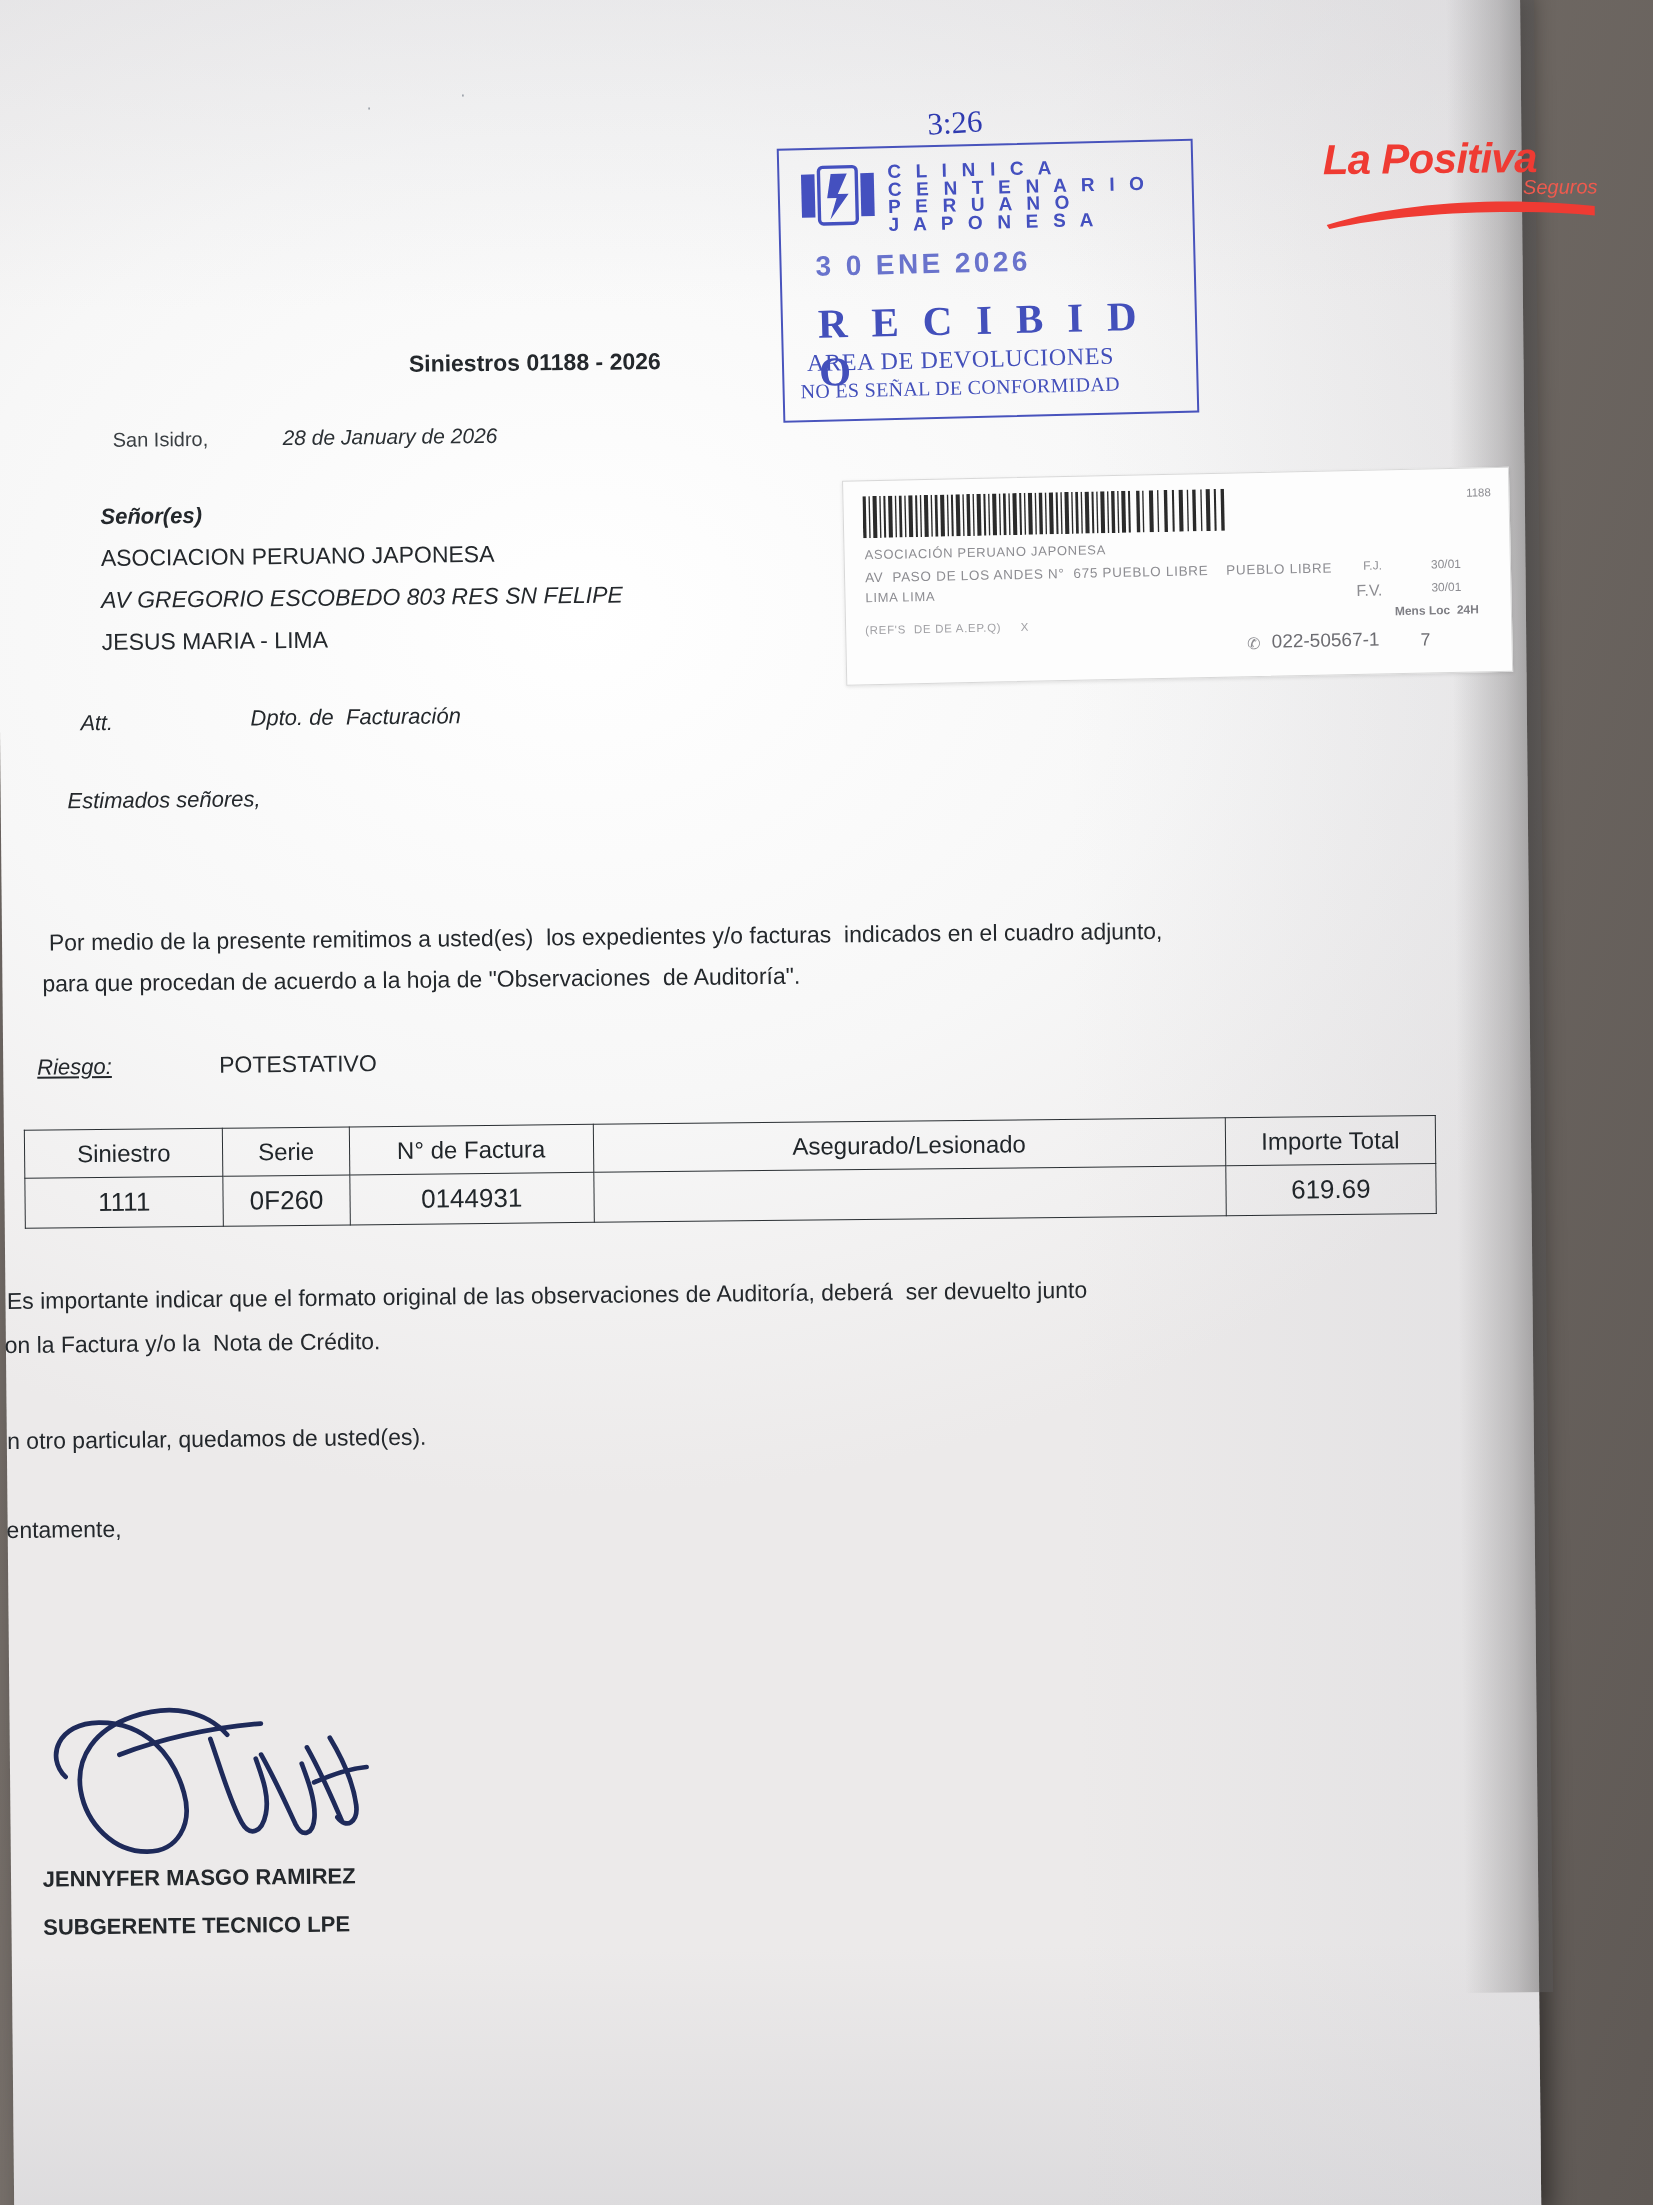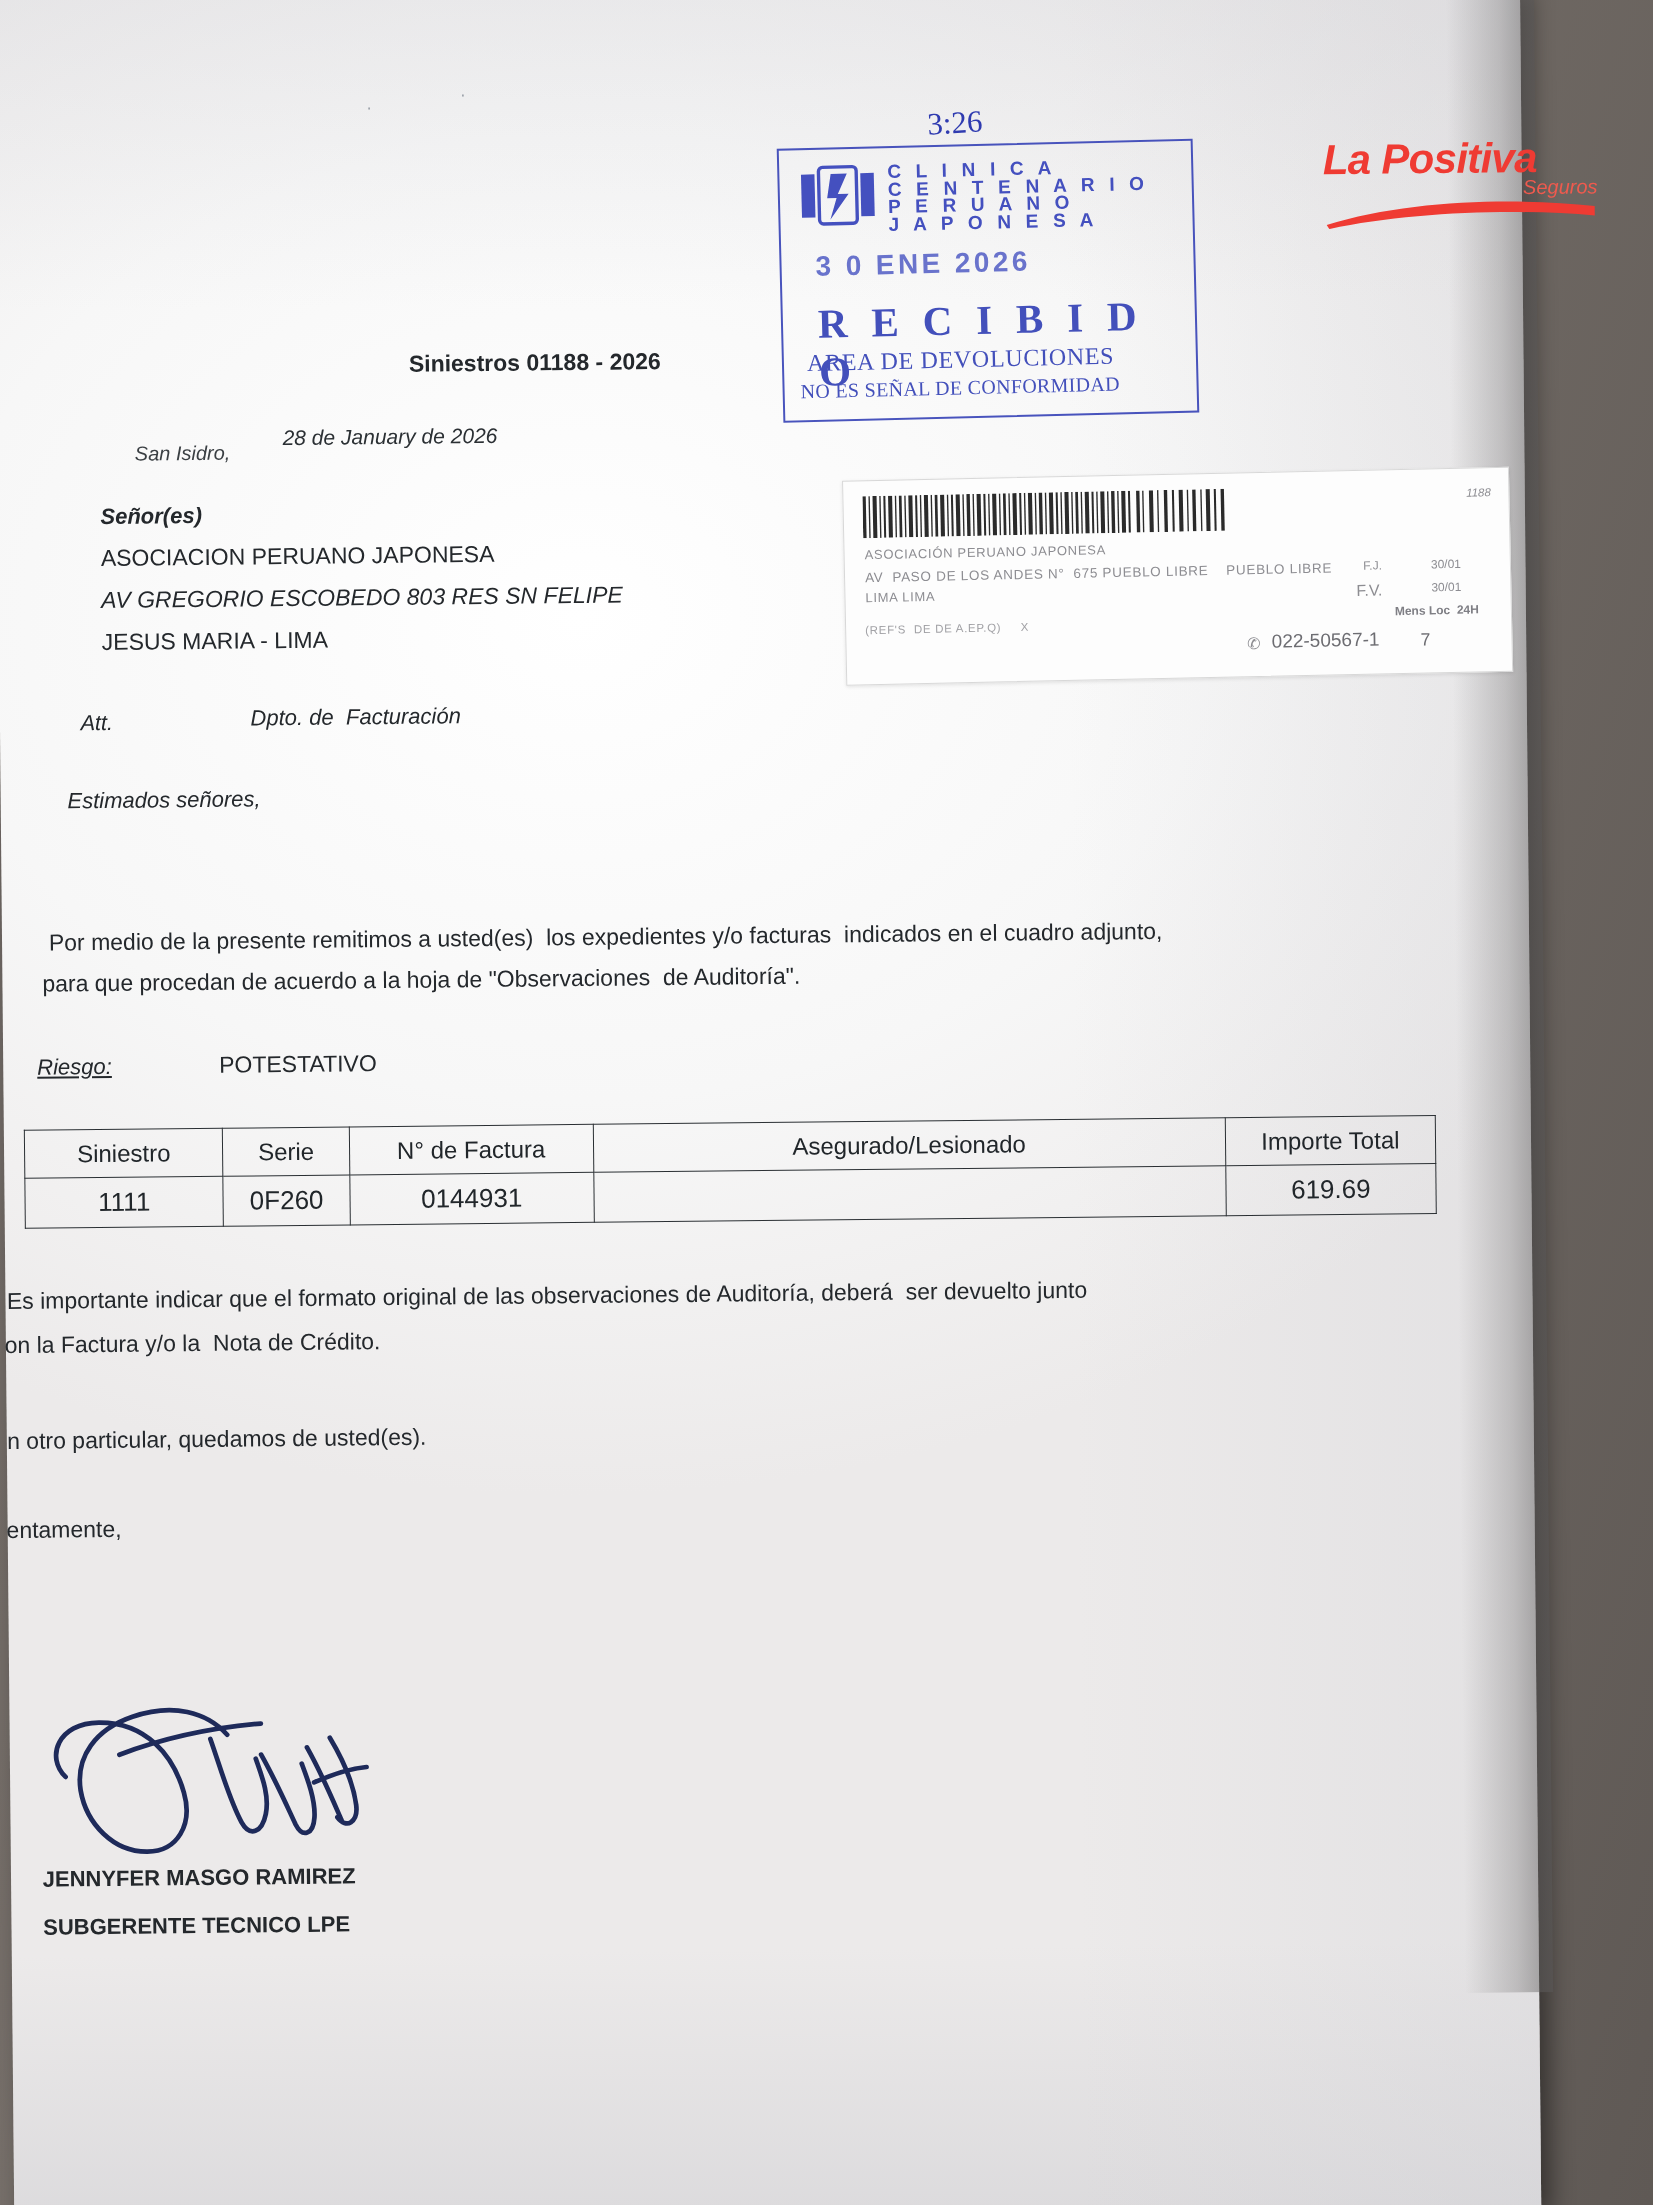--- a/index.html
+++ b/index.html
@@ -68,21 +68,21 @@
     color: #23272b;
   }
   .t {
     position: absolute;
     white-space: pre;
     font-family: "Liberation Sans", sans-serif;
     color: #24282c;
   }
 
   .siniestros-ref { left: 405px; top: 355px; font-size: 23px; font-weight: 700; }
-  .city           { left: 108px; top: 444px; font-size: 20px; font-style: italic; color: #3a3f43; margin-left: 22px; }
+  .city           { left: 108px; top: 430px; font-size: 20px; color: #3a3f43; }
   .date           { left: 278px; top: 429px; font-size: 21px; font-style: italic; color: #2b3034; }
 
   .senores-label  { left: 95px; top: 505px; font-size: 22px; font-weight: 700; font-style: italic; }
   .addr1          { left: 95px; top: 546px; font-size: 23px; }
   .addr2          { left: 95px; top: 588px; font-size: 23px; font-style: italic; }
   .addr3          { left: 95px; top: 630px; font-size: 23px; }
 
   .att-label      { left: 73px; top: 711px; font-size: 21.6px; font-style: italic; }
   .att-value      { left: 243px; top: 708px; font-size: 22px; font-style: italic; }
 
@@ -258,21 +258,21 @@
     top: 15px;
     height: 42px;
     width: 365px;
   }
   .lbl-t {
     position: absolute;
     white-space: pre;
     color: #8d8d92;
     font-family: "Liberation Sans", sans-serif;
   }
-  .lbl-corner   { right: 17.6px; top: 17.6px; font-size: 11.5px; font-style: italic; }
+  .lbl-corner   { right: 17.6px; top: 17.6px; font-size: 11.5px; }
   .lbl-name     { left: 20px; top: 66px; font-size: 13px; letter-spacing: 0.7px; }
   .lbl-addr     { left: 20px; top: 89px; font-size: 13.5px; letter-spacing: 0.7px; }
   .lbl-city     { left: 20px; top: 109px; font-size: 13px; letter-spacing: 0.7px; }
   .lbl-ref      { left: 19px; top: 143px; font-size: 11.5px; letter-spacing: 0.7px; color: #a2a2a6;}
   .lbl-fj-k     { right: 128px; top: 88px; font-size: 12px; }
   .lbl-fj-v     { right: 49px; top: 88px; font-size: 12px; }
   .lbl-fv-k     { right: 128px; top: 111px; font-size: 16px; }
   .lbl-fv-v     { right: 49px; top: 111px; font-size: 12px; }
   .lbl-mens     { right: 32px; top: 134px; font-size: 12px; font-weight: 700; color: #7f7f85; }
   .lbl-phone    { right: 132px; bottom: 23px; font-size: 19px; color: #6d6d72; }

